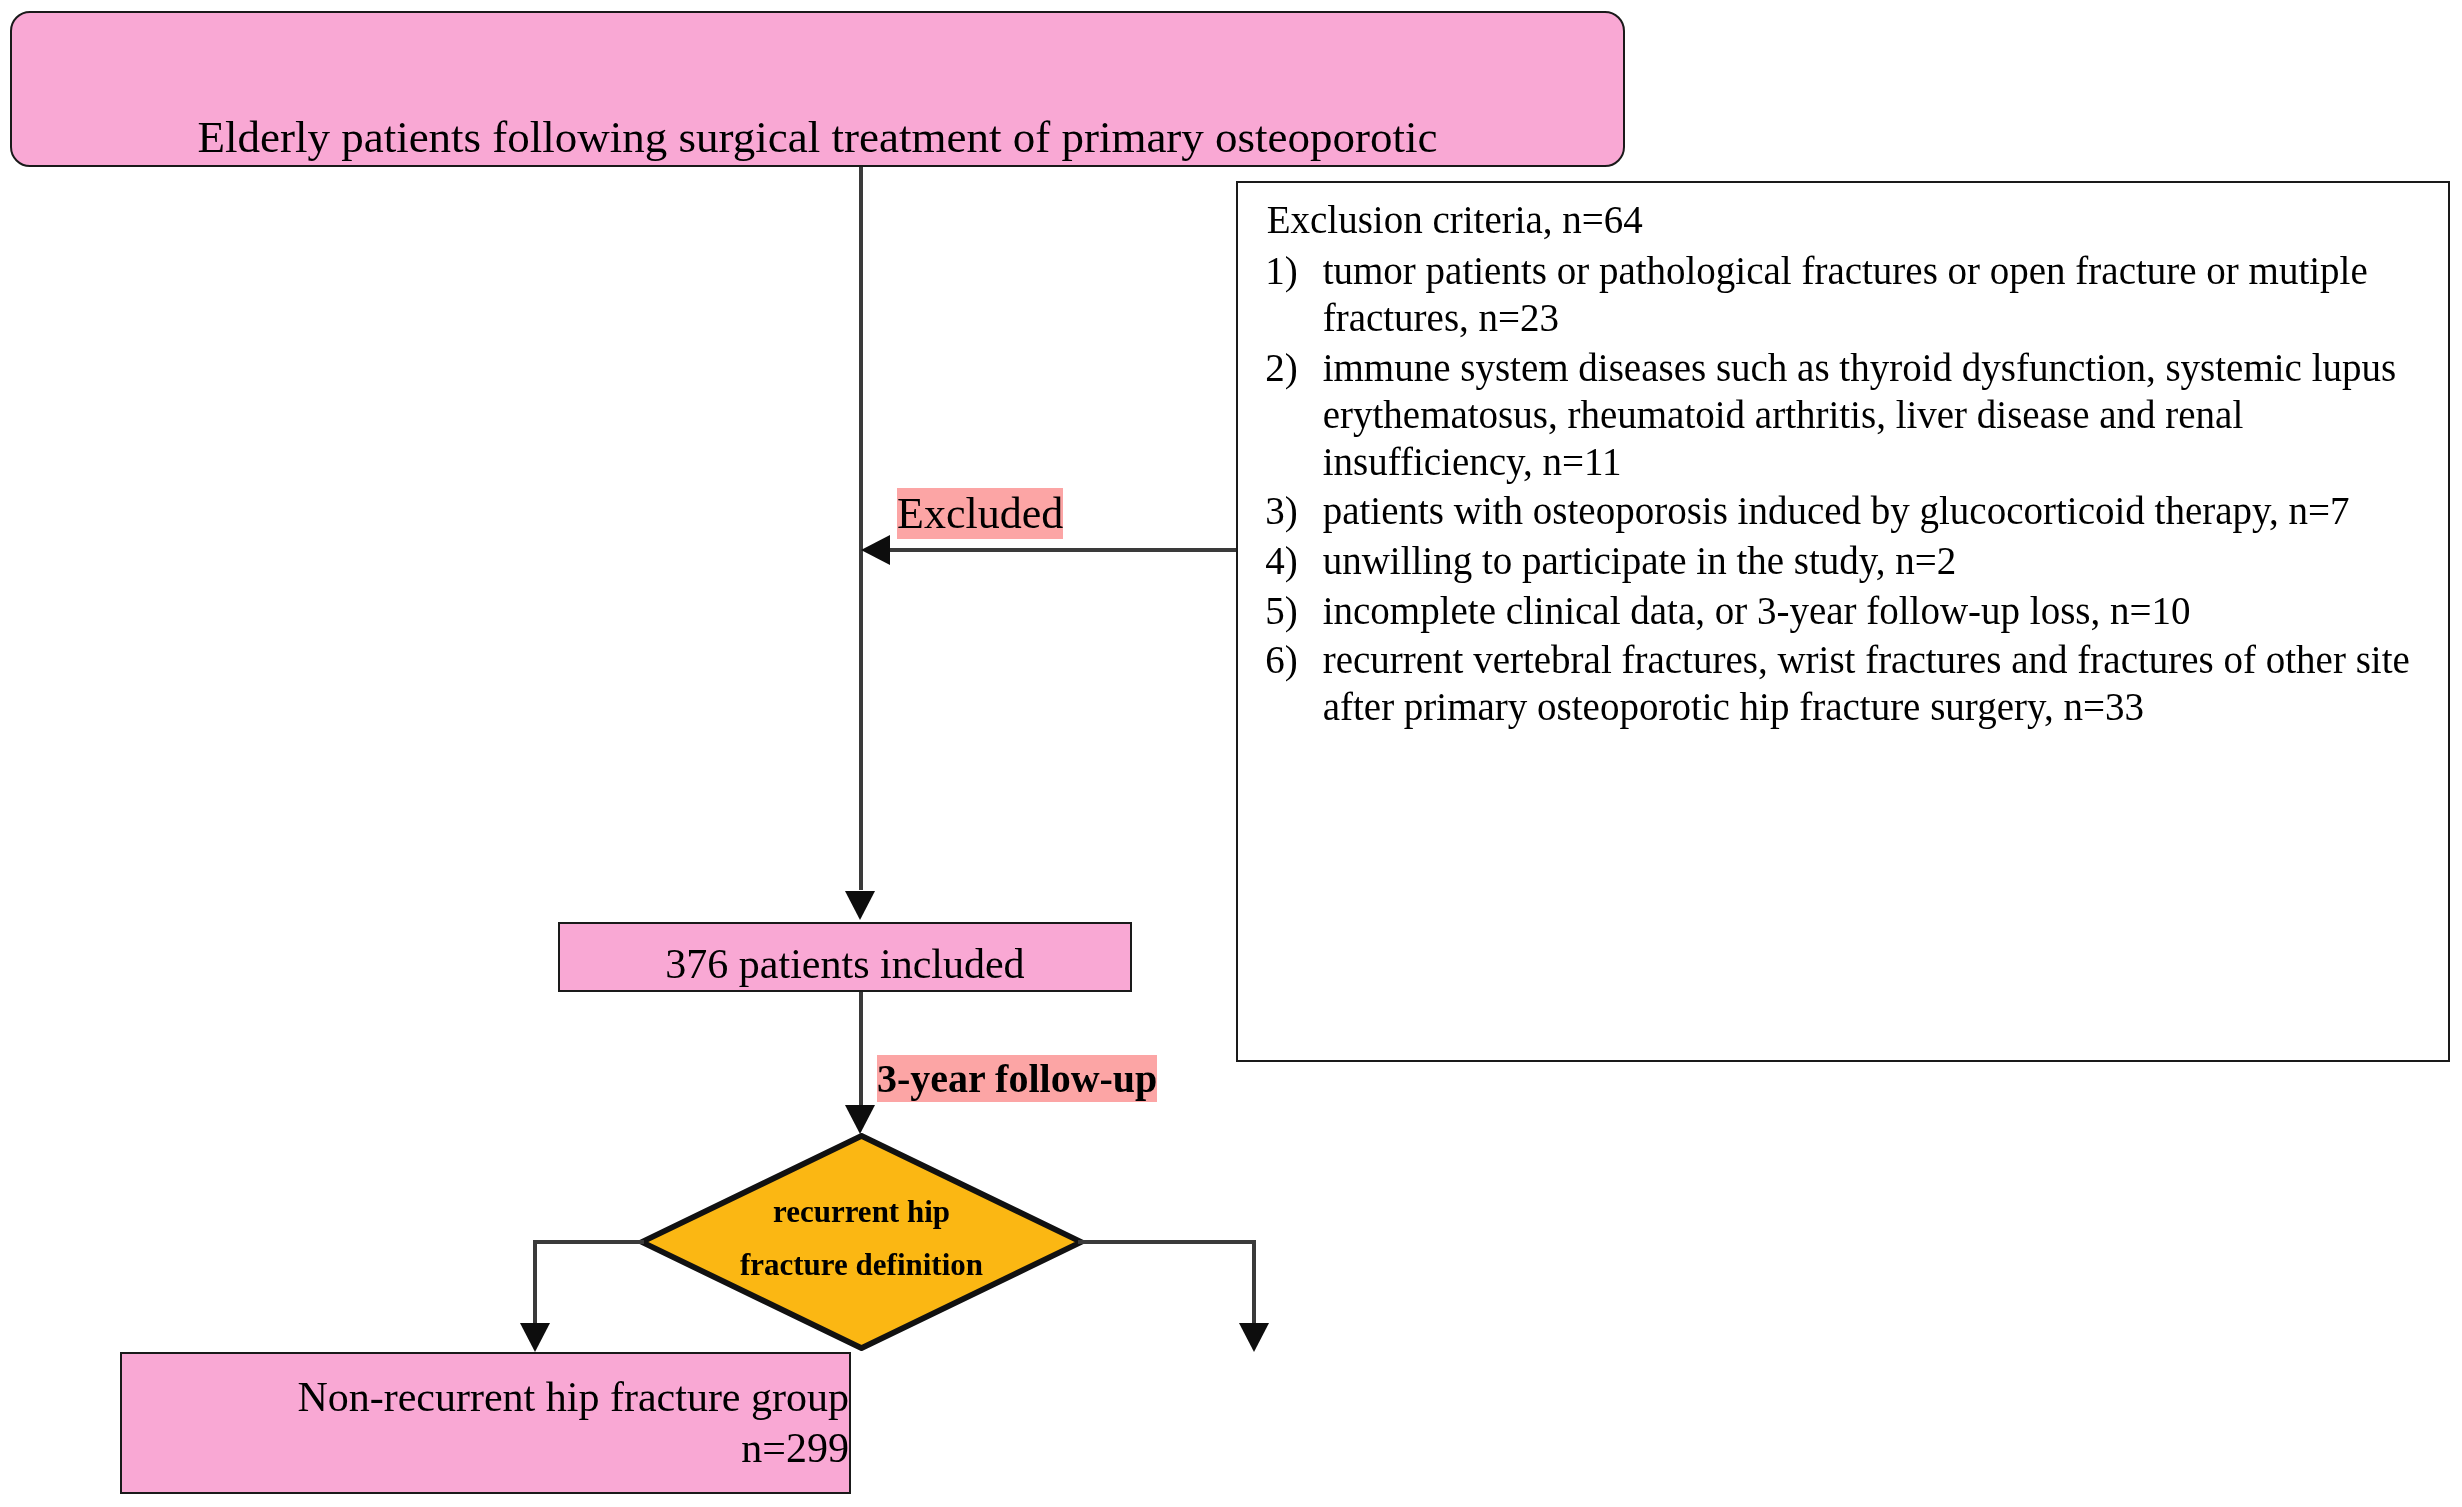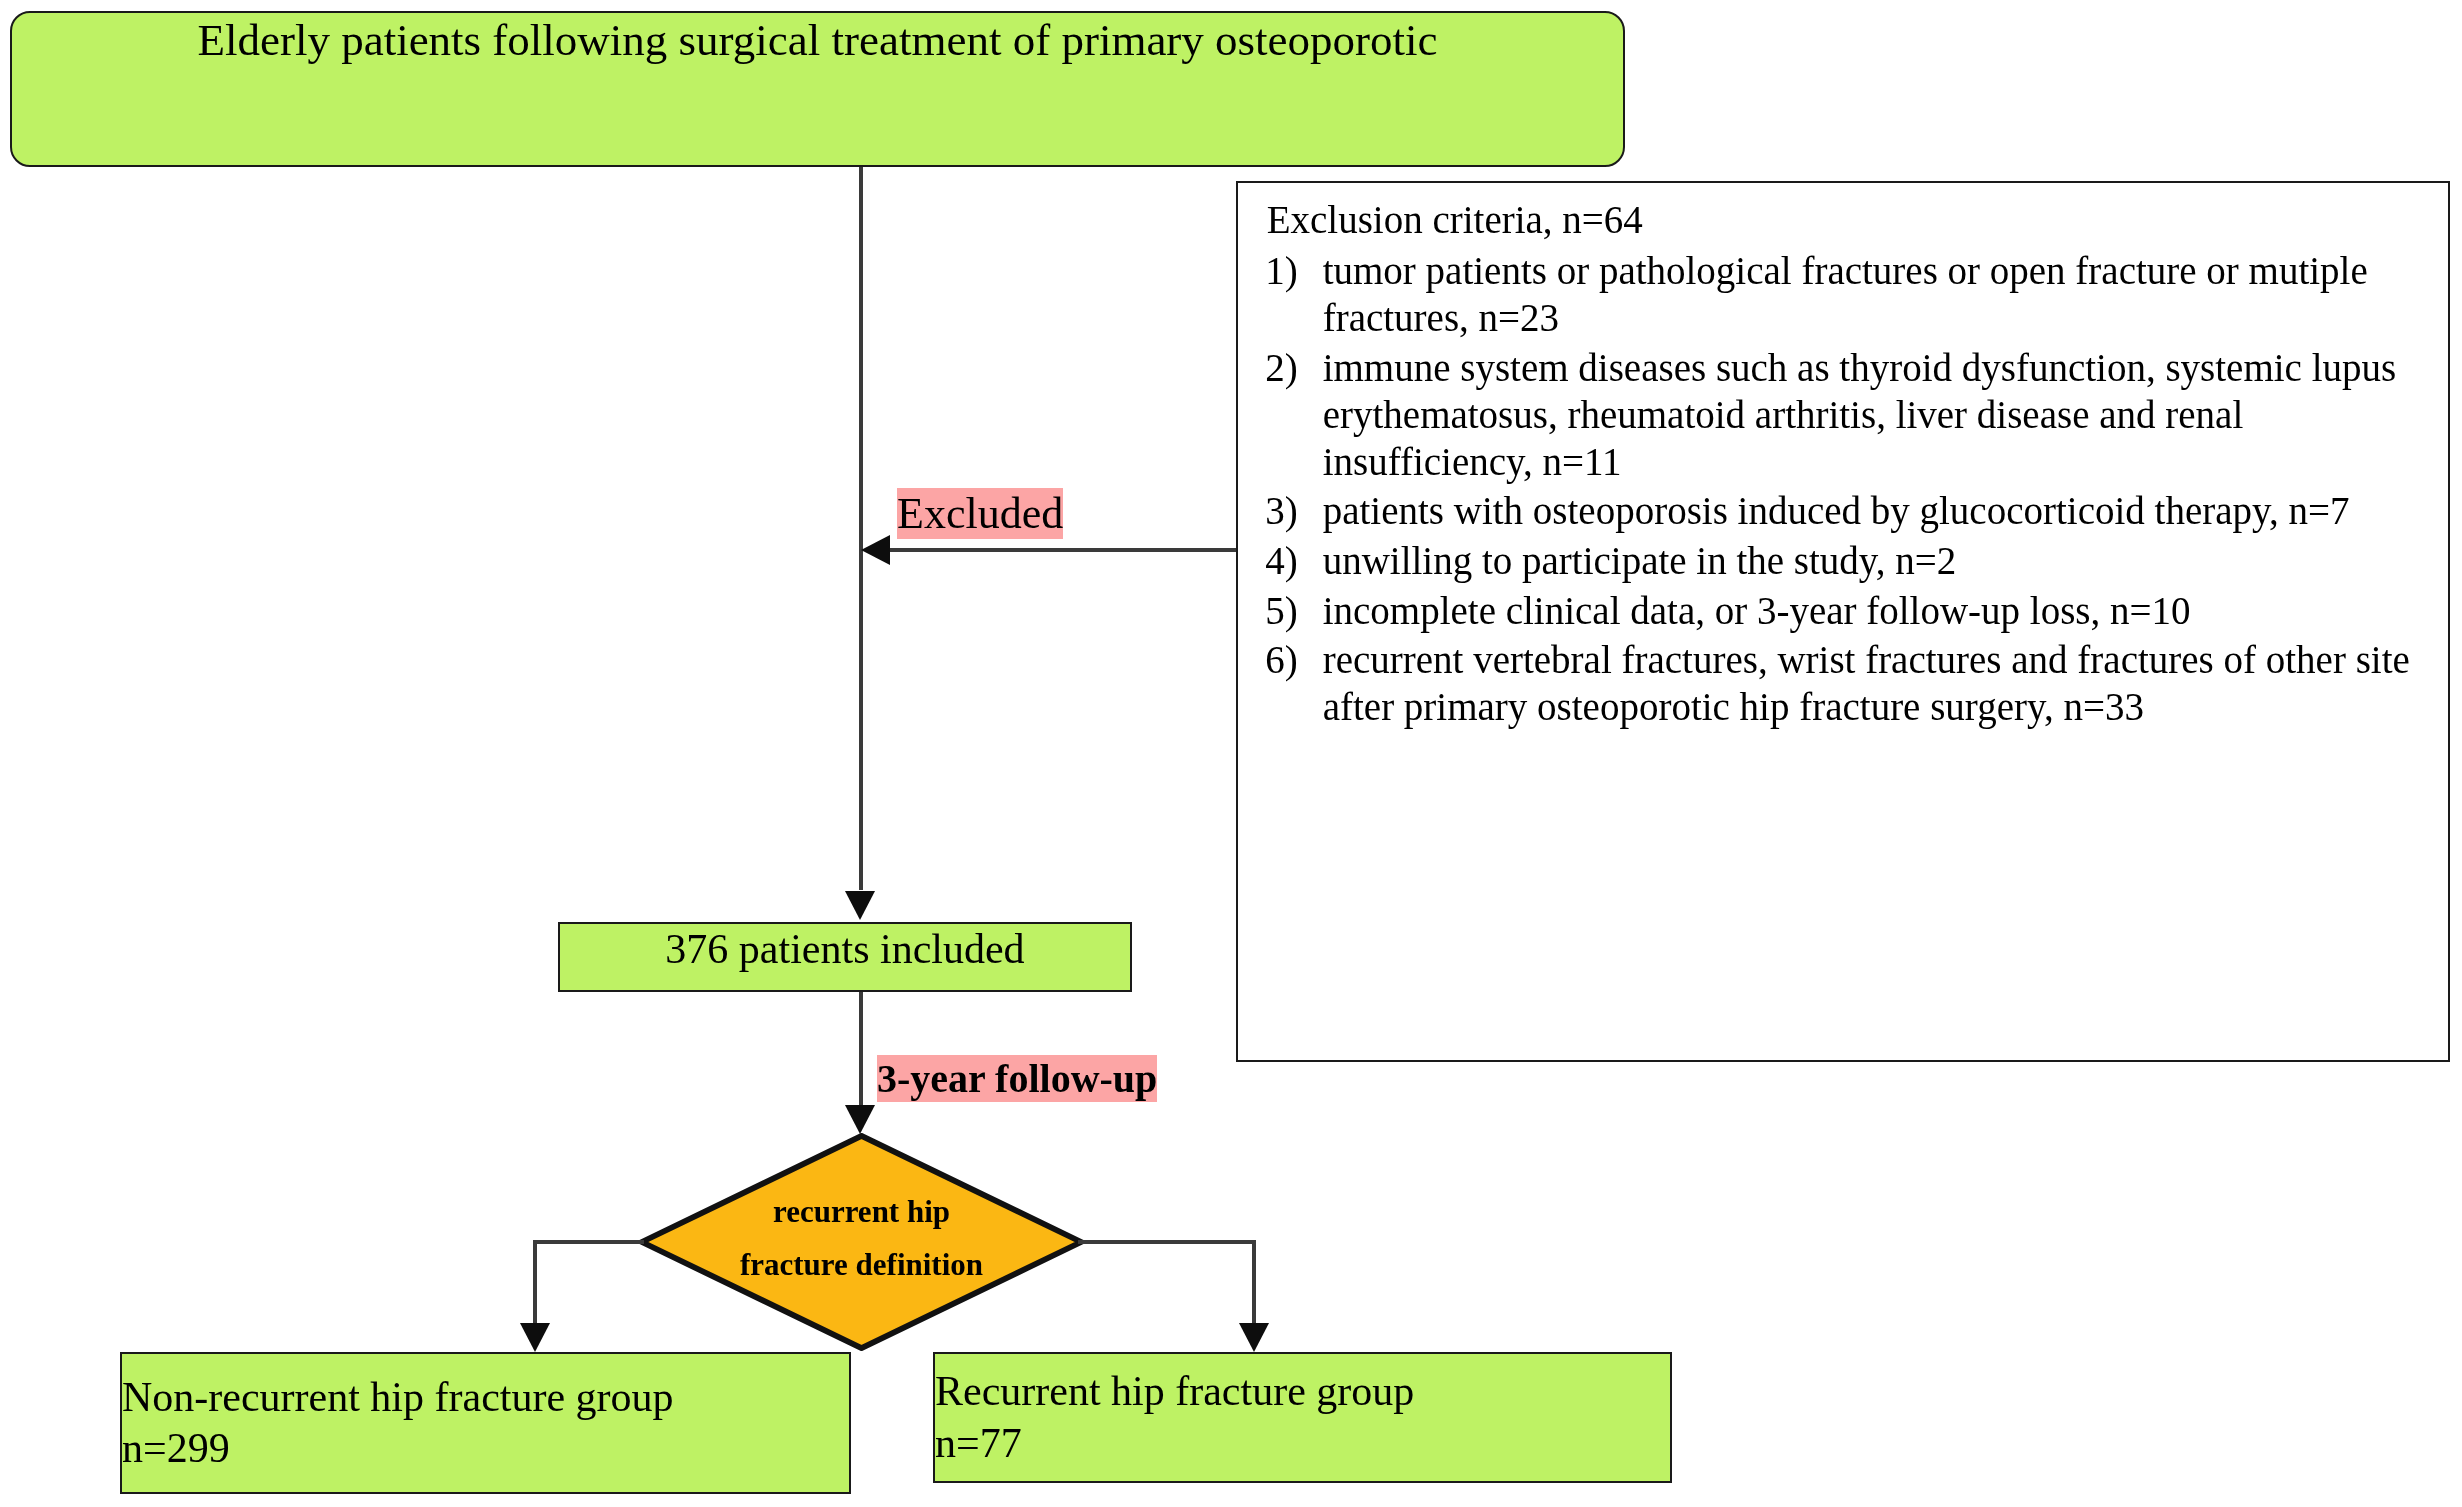--- a/index.html
+++ b/index.html
@@ -14,24 +14,24 @@
     background: #ffffff;
     font-family: "Liberation Serif", "DejaVu Serif", serif;
     color: #000000;
     overflow: hidden;
   }
 
   
   .node {
     position: absolute;
     box-sizing: border-box;
-    background: #bef264;
+    background: #f9a8d4;
     border: 2.9px solid #1a1a1a;
     display: flex;
-    align-items: flex-start;
+    align-items: flex-end;
     justify-content: center;
     text-align: center;
     line-height: 1.22;
   }
 
   #top-box {
     left: 10px;
     top: 10.8px;
     width: 1615px;
     height: 156px;
@@ -258,19 +258,15 @@
 
   <div class="hline" style="left:1078px; top:1240px; width:178px;"></div>
   <div class="vline" style="left:1252px; top:1240px; height:85px;"></div>
   <div class="arrow-down" style="left:1239px; top:1323px;"></div>
 
   <div class="node" id="group-left-box">
     <span>Non-recurrent hip fracture group</span>
     <span>n=299</span>
   </div>
 
-  <div class="node" id="group-right-box">
-    <span>Recurrent hip fracture group</span>
-    <span>n=77</span>
-  </div>
 
 </div>
 
 
 </body></html>

